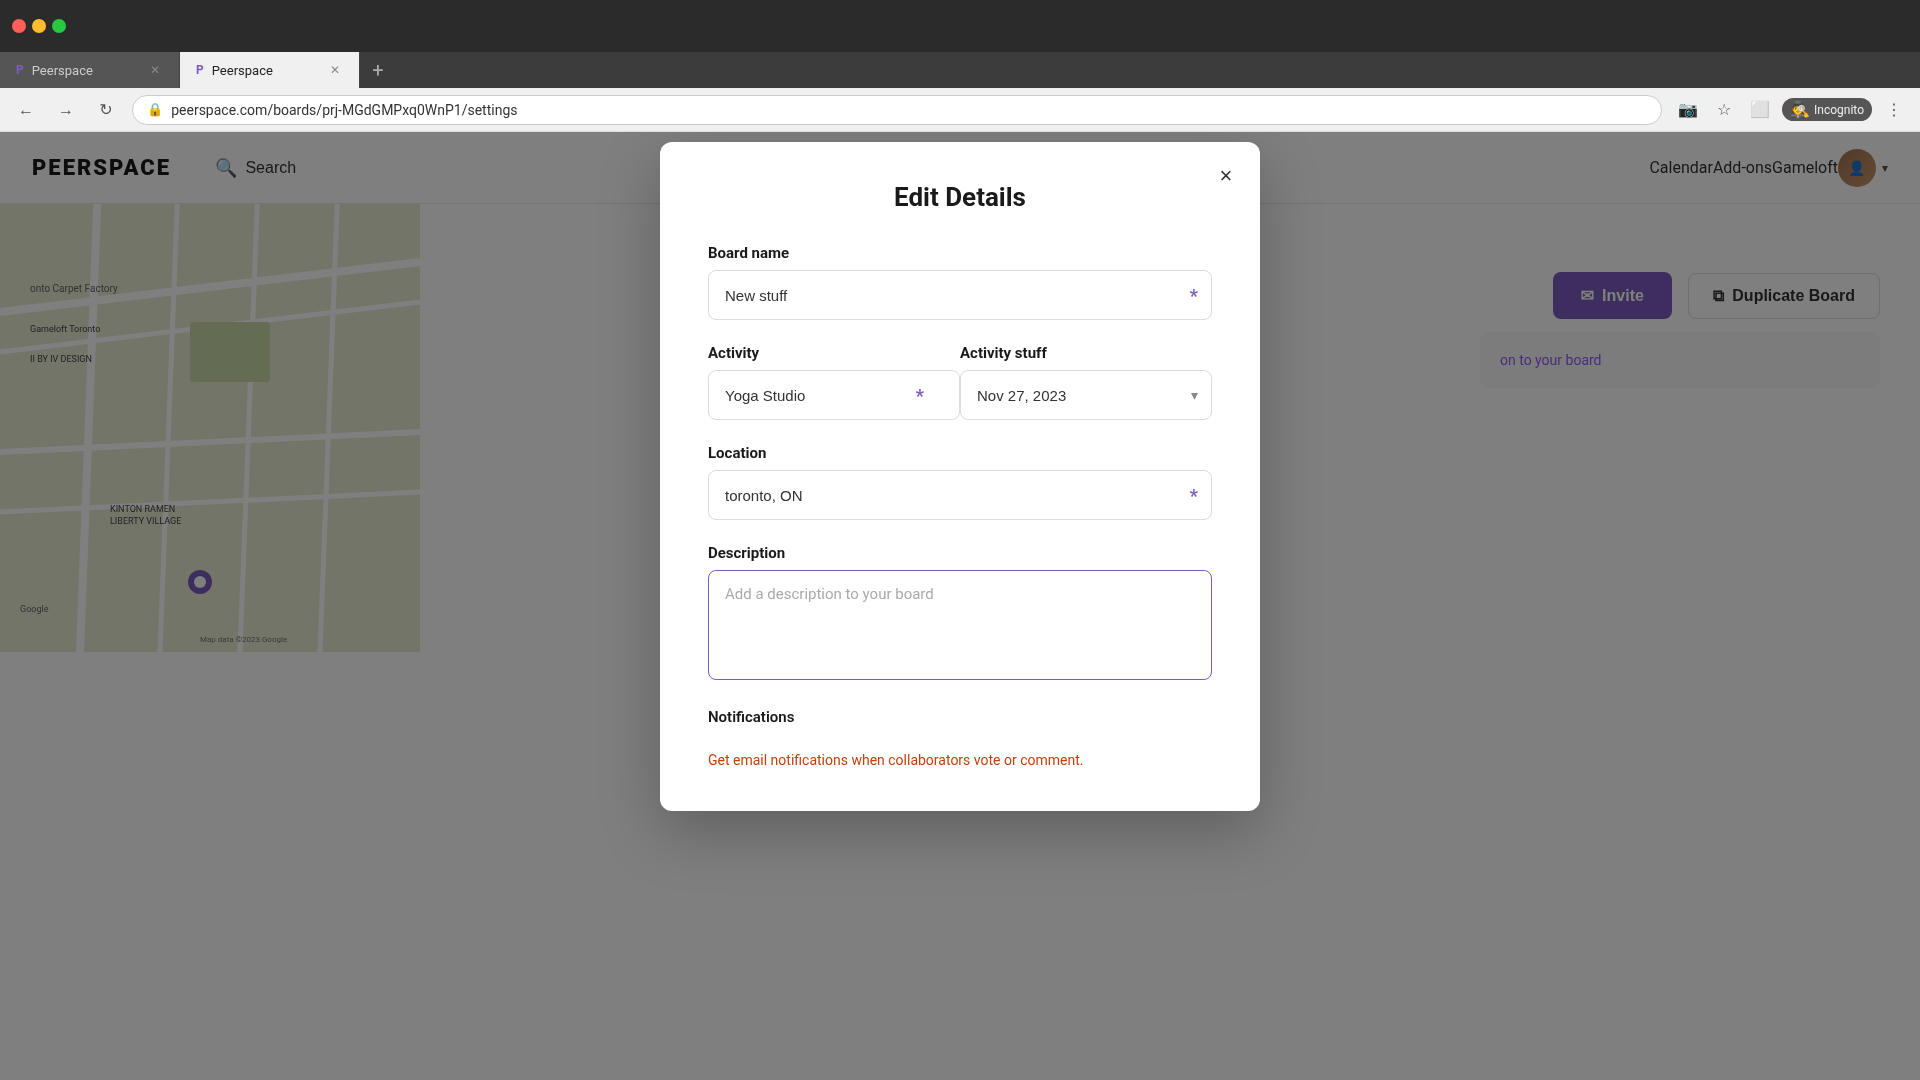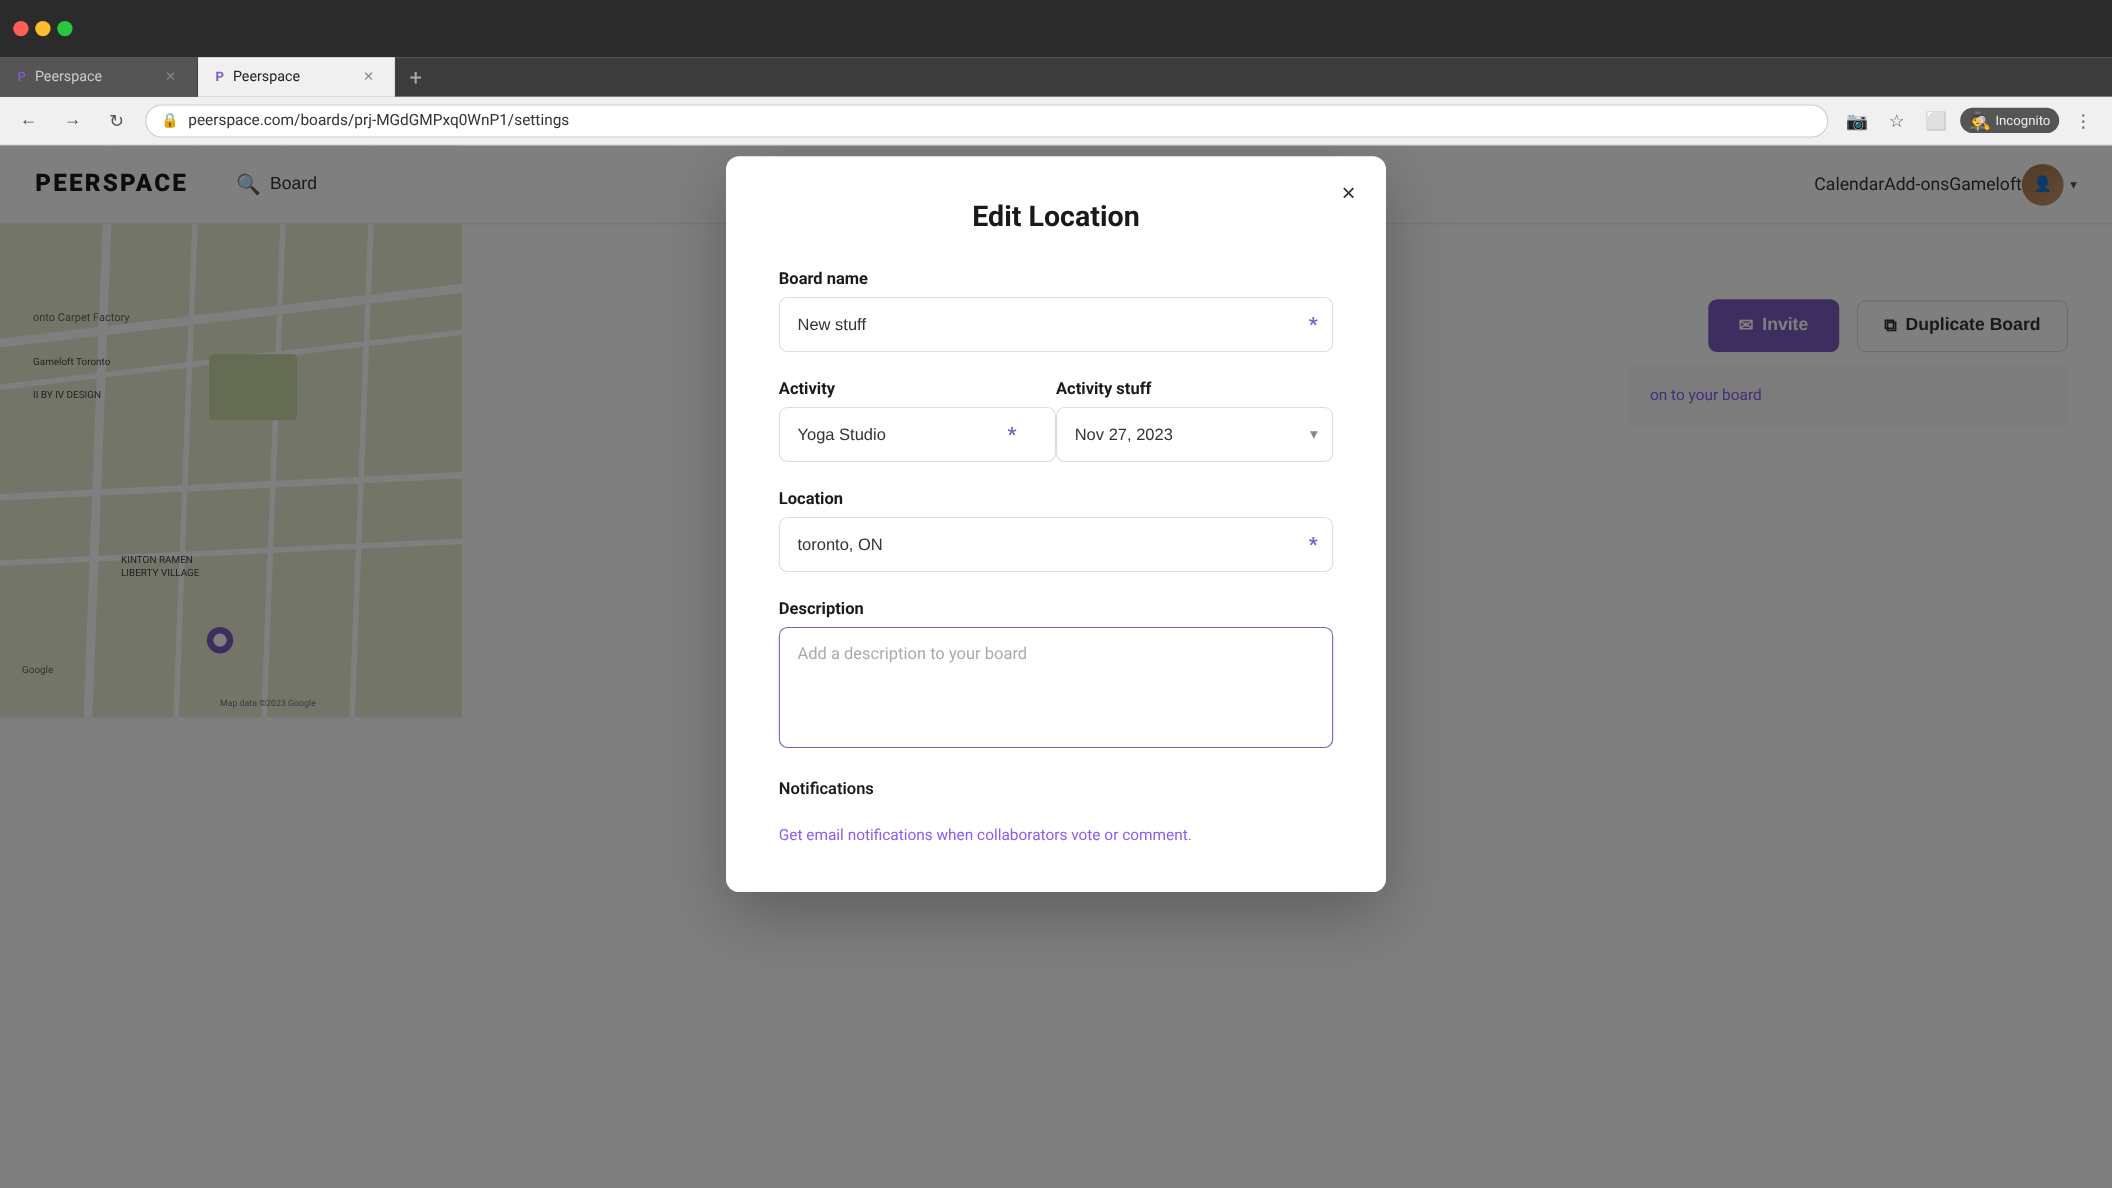--- a/index.html
+++ b/index.html
@@ -407,21 +407,21 @@
       margin-top: 8px;
     }
     .notifications-title {
       font-size: 15px;
       font-weight: 600;
       color: #1a1a1a;
       margin-bottom: 6px;
     }
     .notifications-text {
       font-size: 14px;
-      color: #8b5cf6;
+      color: #c2410c;
       line-height: 1.5;
       margin-top: 24px;
     }
 
     
     .map-bg {
       width: 100%;
       height: 100%;
       background: #0ea5e9;
       position: relative;
@@ -504,21 +504,21 @@
     <button class="browser-action-btn">⋮</button>
   </div>
 </div>
 
 <div class="site-wrapper">
 
   <div class="site-header">
     <div class="logo">PEERSPACE</div>
     <button class="search-btn">
       <span style="font-size:18px;">🔍</span>
-      <span>Board</span>
+      <span>Search</span>
     </button>
     <nav class="header-nav">
       <a class="nav-link">Calendar</a>
       <a class="nav-link">Add-ons</a>
       <a class="nav-link">Gameloft</a>
       <div class="avatar-container">
         <div class="avatar">👤</div>
         <span style="font-size:12px; color:#555;">▾</span>
       </div>
     </nav>
@@ -580,21 +580,21 @@
 
   <div class="board-info-area">
     <span>on to your board</span>
   </div>
 
   <div class="modal-overlay">
     <div class="modal">
       <button class="modal-close">
         <span>×</span>
       </button>
-      <h2 class="modal-title">Edit Location</h2>
+      <h2 class="modal-title">Edit Details</h2>
 
       <div class="form-group">
         <label class="form-label">Board name</label>
         <div class="input-with-asterisk">
           <input class="form-input" type="text" value="New stuff" style="">
           <span class="input-asterisk">*</span>
         </div>
       </div>
 
       <div class="form-row">

